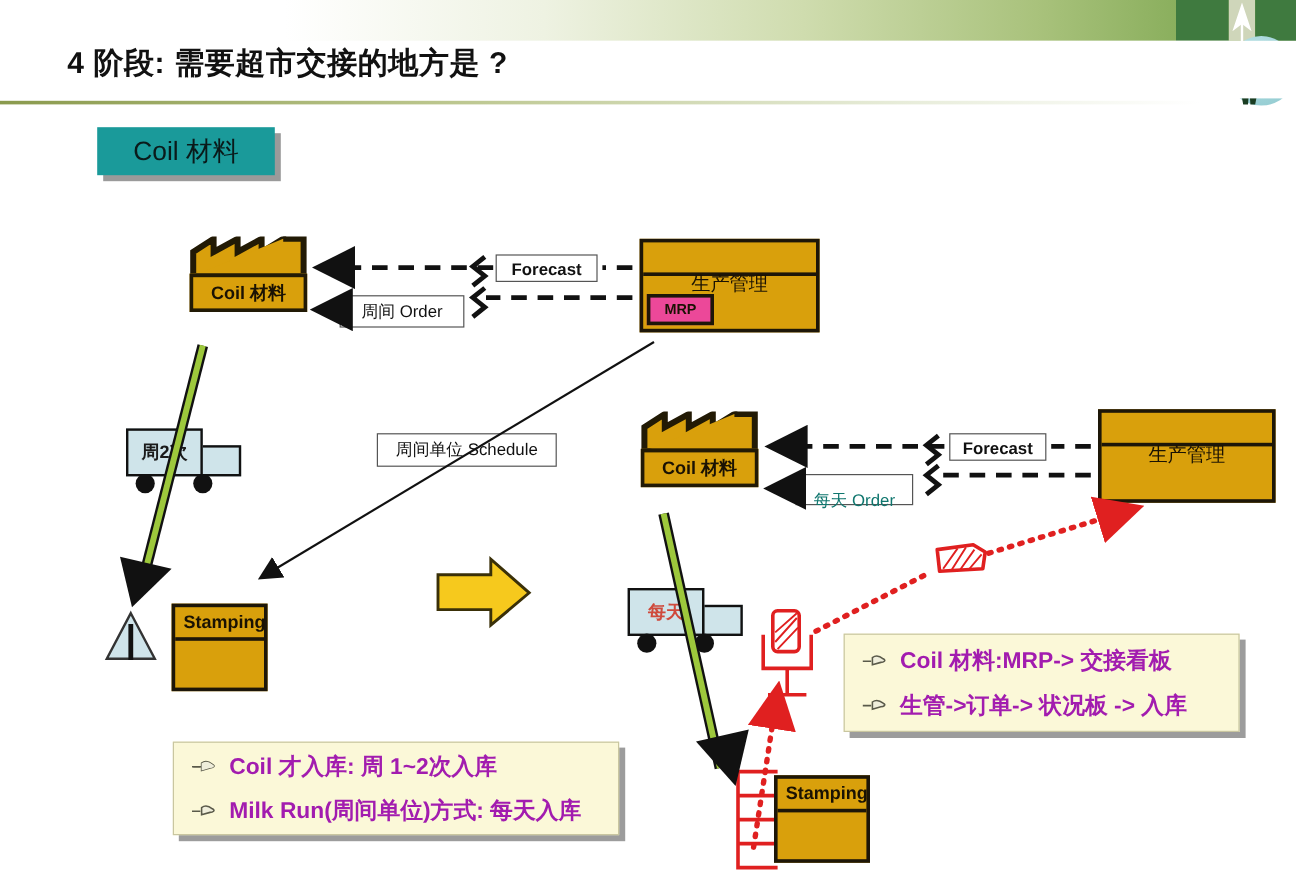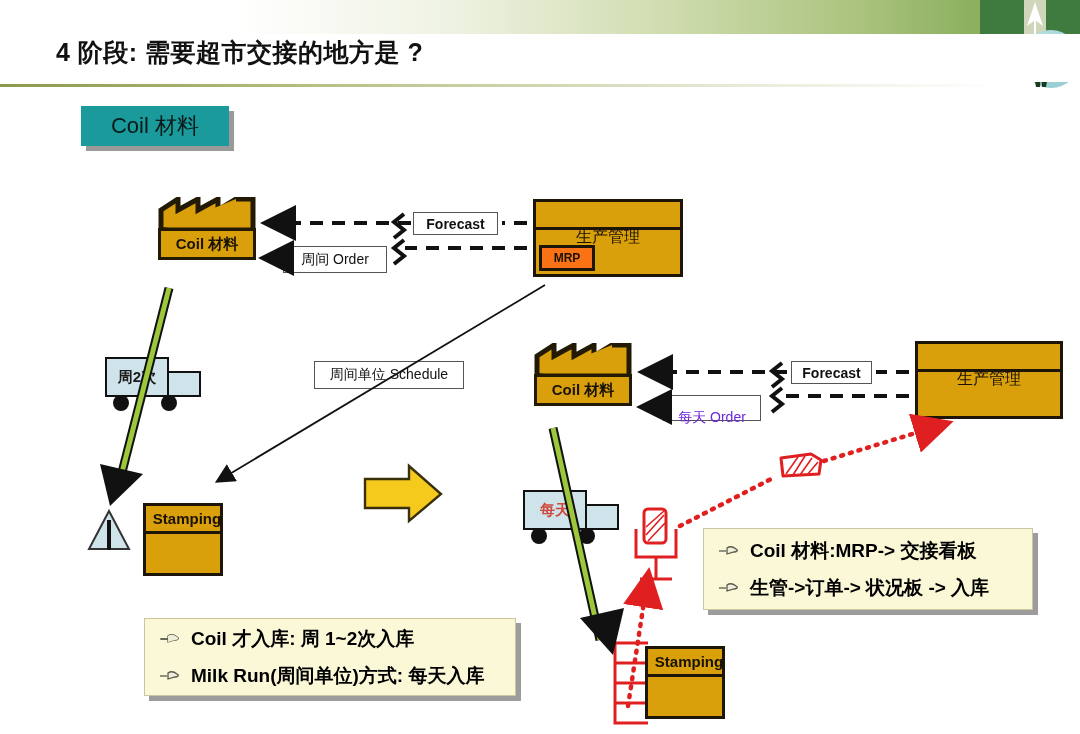--- a/index.html
+++ b/index.html
@@ -63,32 +63,32 @@
   .procbox{position:absolute;border:3px solid #1d1608;box-sizing:border-box;background:#d9a00c;}
   .procbox .hdr{
     height:28px;border-bottom:3px solid #1d1608;box-sizing:border-box;
     display:flex;align-items:center;justify-content:center;
   }
   .procbox .hdr span{font-size:15px;font-weight:bold;color:#1a1203;white-space:nowrap;}
   .procbox .hdr.cn span{font-size:16px;font-weight:400;margin-top:45px;}
   .procbox .hdr.left span{padding-left:8px;}
   .mrp{
     position:absolute;left:3px;bottom:3px;width:56px;height:26px;
-    border:3px solid #1d1608;box-sizing:border-box;background:#f97316;
+    border:3px solid #1d1608;box-sizing:border-box;background:#ec4899;
     display:flex;align-items:center;justify-content:center;
   }
   .mrp span{font-size:12px;font-weight:bold;color:#1a1203;}
 
   .labelbox{
     position:absolute;border:1.5px solid #555;background:#ffffff;box-sizing:border-box;
     display:flex;align-items:center;justify-content:center;padding:1px 7px;
   }
   .labelbox span{font-size:14px;color:#111;white-space:nowrap;font-weight:bold;text-align:center;}
   .labelbox span.mix{font-weight:400;}
-  .labelbox span.red{color:#6d28d9;margin-top:20px;}
+  .labelbox span.red{color:#0f766e;margin-top:20px;}
 
   .truck{position:absolute;}
   .truck .cab{position:absolute;right:0;top:14px;width:34px;height:26px;background:#cfe4ea;border:2.5px solid #111;box-sizing:border-box;}
   .truck .cargo{
     position:absolute;left:0;top:0;width:64px;height:40px;background:#cfe4ea;border:2.5px solid #111;box-sizing:border-box;
     display:flex;align-items:center;justify-content:center;
   }
   .truck .cargo span{font-size:15px;font-weight:bold;color:#1a1a1a;white-space:nowrap;}
   .truck .cargo span.red{color:#cf4a3c;}
   .truck .wheel{position:absolute;width:16px;height:16px;border-radius:50%;background:#111;}
@@ -97,21 +97,21 @@
 
   .notebox{position:absolute;}
   .notebox .shadow{position:absolute;left:5px;top:5px;width:100%;height:100%;background:#9c9c9c;}
   .notebox .panel{
     position:absolute;left:0;top:0;width:100%;height:100%;
     background:#fbf8d8;border:1px solid #c9c6a0;box-sizing:border-box;
     padding:10px 14px;display:flex;flex-direction:column;justify-content:center;gap:11px;
   }
   .note-line{display:flex;align-items:center;gap:10px;}
   .note-line .hand{width:22px;height:14px;flex:none;}
-  .note-line .txt{font-size:19px;font-weight:bold;color:#000000;white-space:nowrap;}
+  .note-line .txt{font-size:19px;font-weight:bold;color:#a21caf;white-space:nowrap;}
 
   svg.overlay{position:absolute;left:0;top:0;width:1080px;height:734px;pointer-events:none;}
 </style>
 </head>
 <body>
 
 <div class="stage">
 
   <div class="top-gradient"></div>
 

